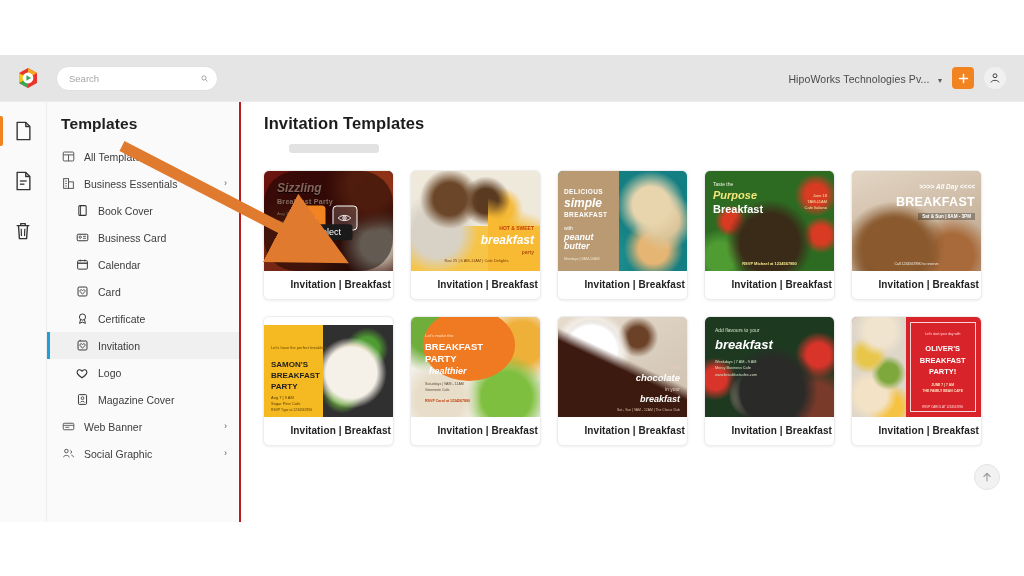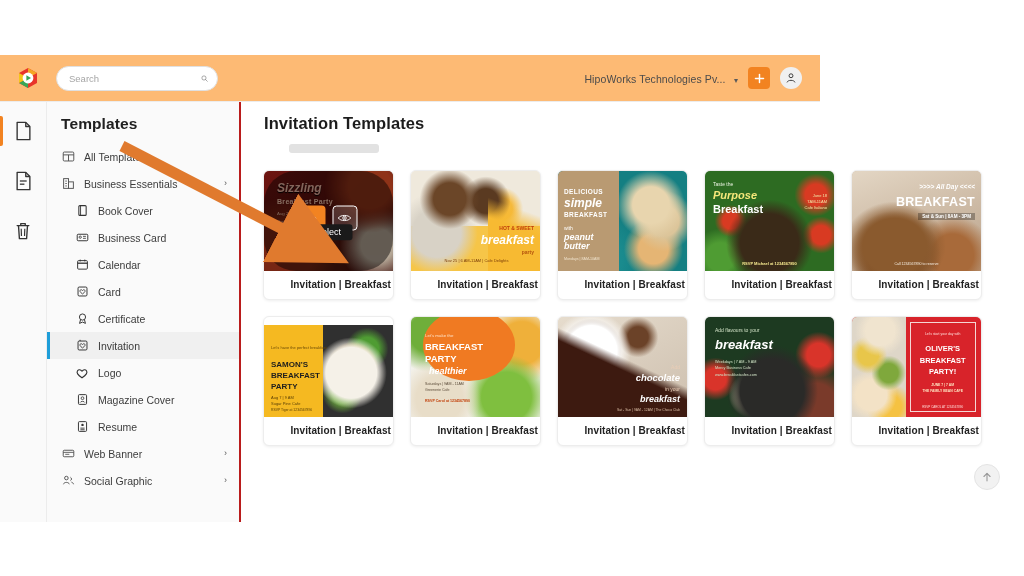--- a/index.html
+++ b/index.html
@@ -6,22 +6,22 @@
   html, body {
     width: 1024px; height: 576px;
     background: #ffffff;
     font-family: "Liberation Sans", sans-serif;
     overflow: hidden;
   }
   #app { position: relative; width: 1024px; height: 576px; background: #ffffff; }
 
   
   .topbar {
-    position: absolute; left: 0; top: 55px; width: 820px; height: 47px;
-    background: #fdba74; display: flex; align-items: center;
+    position: absolute; left: 0; top: 55px; width: 1024px; height: 47px;
+    background: #e5e5e5; display: flex; align-items: center;
     border-bottom: 1px solid #ececec;
   }
   .logo { width: 56px; display: flex; align-items: center; justify-content: center; }
   .logo svg { display: block; }
   .search-wrap {
     width: 162px; height: 25px; border: 1px solid #e0e0e0; border-radius: 13px;
     display: flex; align-items: center; padding: 0 9px 0 12px; background: #fff;
   }
   .search-input {
     border: none; outline: none; flex: 1; font-size: 9.5px; color: #8a8a8a;
@@ -311,31 +311,20 @@
         <div class="nav-item sub">
           <span class="ico">
             <svg width="13" height="13" viewBox="0 0 16 16">
               <rect x="3" y="2" width="10" height="12" rx="1.2" fill="none" stroke="currentColor" stroke-width="1.2"></rect>
               <circle cx="8" cy="6.4" r="1.7" fill="none" stroke="currentColor" stroke-width="1"></circle>
               <path d="M5 11.8 C5.6 9.8 10.4 9.8 11 11.8" fill="none" stroke="currentColor" stroke-width="1"></path>
             </svg>
           </span>
           <span>Magazine Cover</span>
         </div>
-        <div class="nav-item sub">
-          <span class="ico">
-            <svg width="13" height="13" viewBox="0 0 16 16">
-              <rect x="3" y="2" width="10" height="12" rx="1.2" fill="none" stroke="currentColor" stroke-width="1.2"></rect>
-              <circle cx="8" cy="6" r="1.5" fill="currentColor"></circle>
-              <path d="M5.4 10 H10.6" stroke="currentColor" stroke-width="1.1"></path>
-              <path d="M5.4 12 H10.6" stroke="currentColor" stroke-width="1.1"></path>
-            </svg>
-          </span>
-          <span>Resume</span>
-        </div>
         <div class="nav-item">
           <span class="ico">
             <svg width="13" height="13" viewBox="0 0 16 16">
               <rect x="1.5" y="4" width="13" height="8" rx="1.2" fill="none" stroke="currentColor" stroke-width="1.2"></rect>
               <line x1="1.5" y1="6.6" x2="14.5" y2="6.6" stroke="currentColor" stroke-width="1.1"></line>
               <line x1="4" y1="9" x2="9" y2="9" stroke="currentColor" stroke-width="1.1"></line>
             </svg>
           </span>
           <span>Web Banner</span>
           <span class="arrow">›</span>

